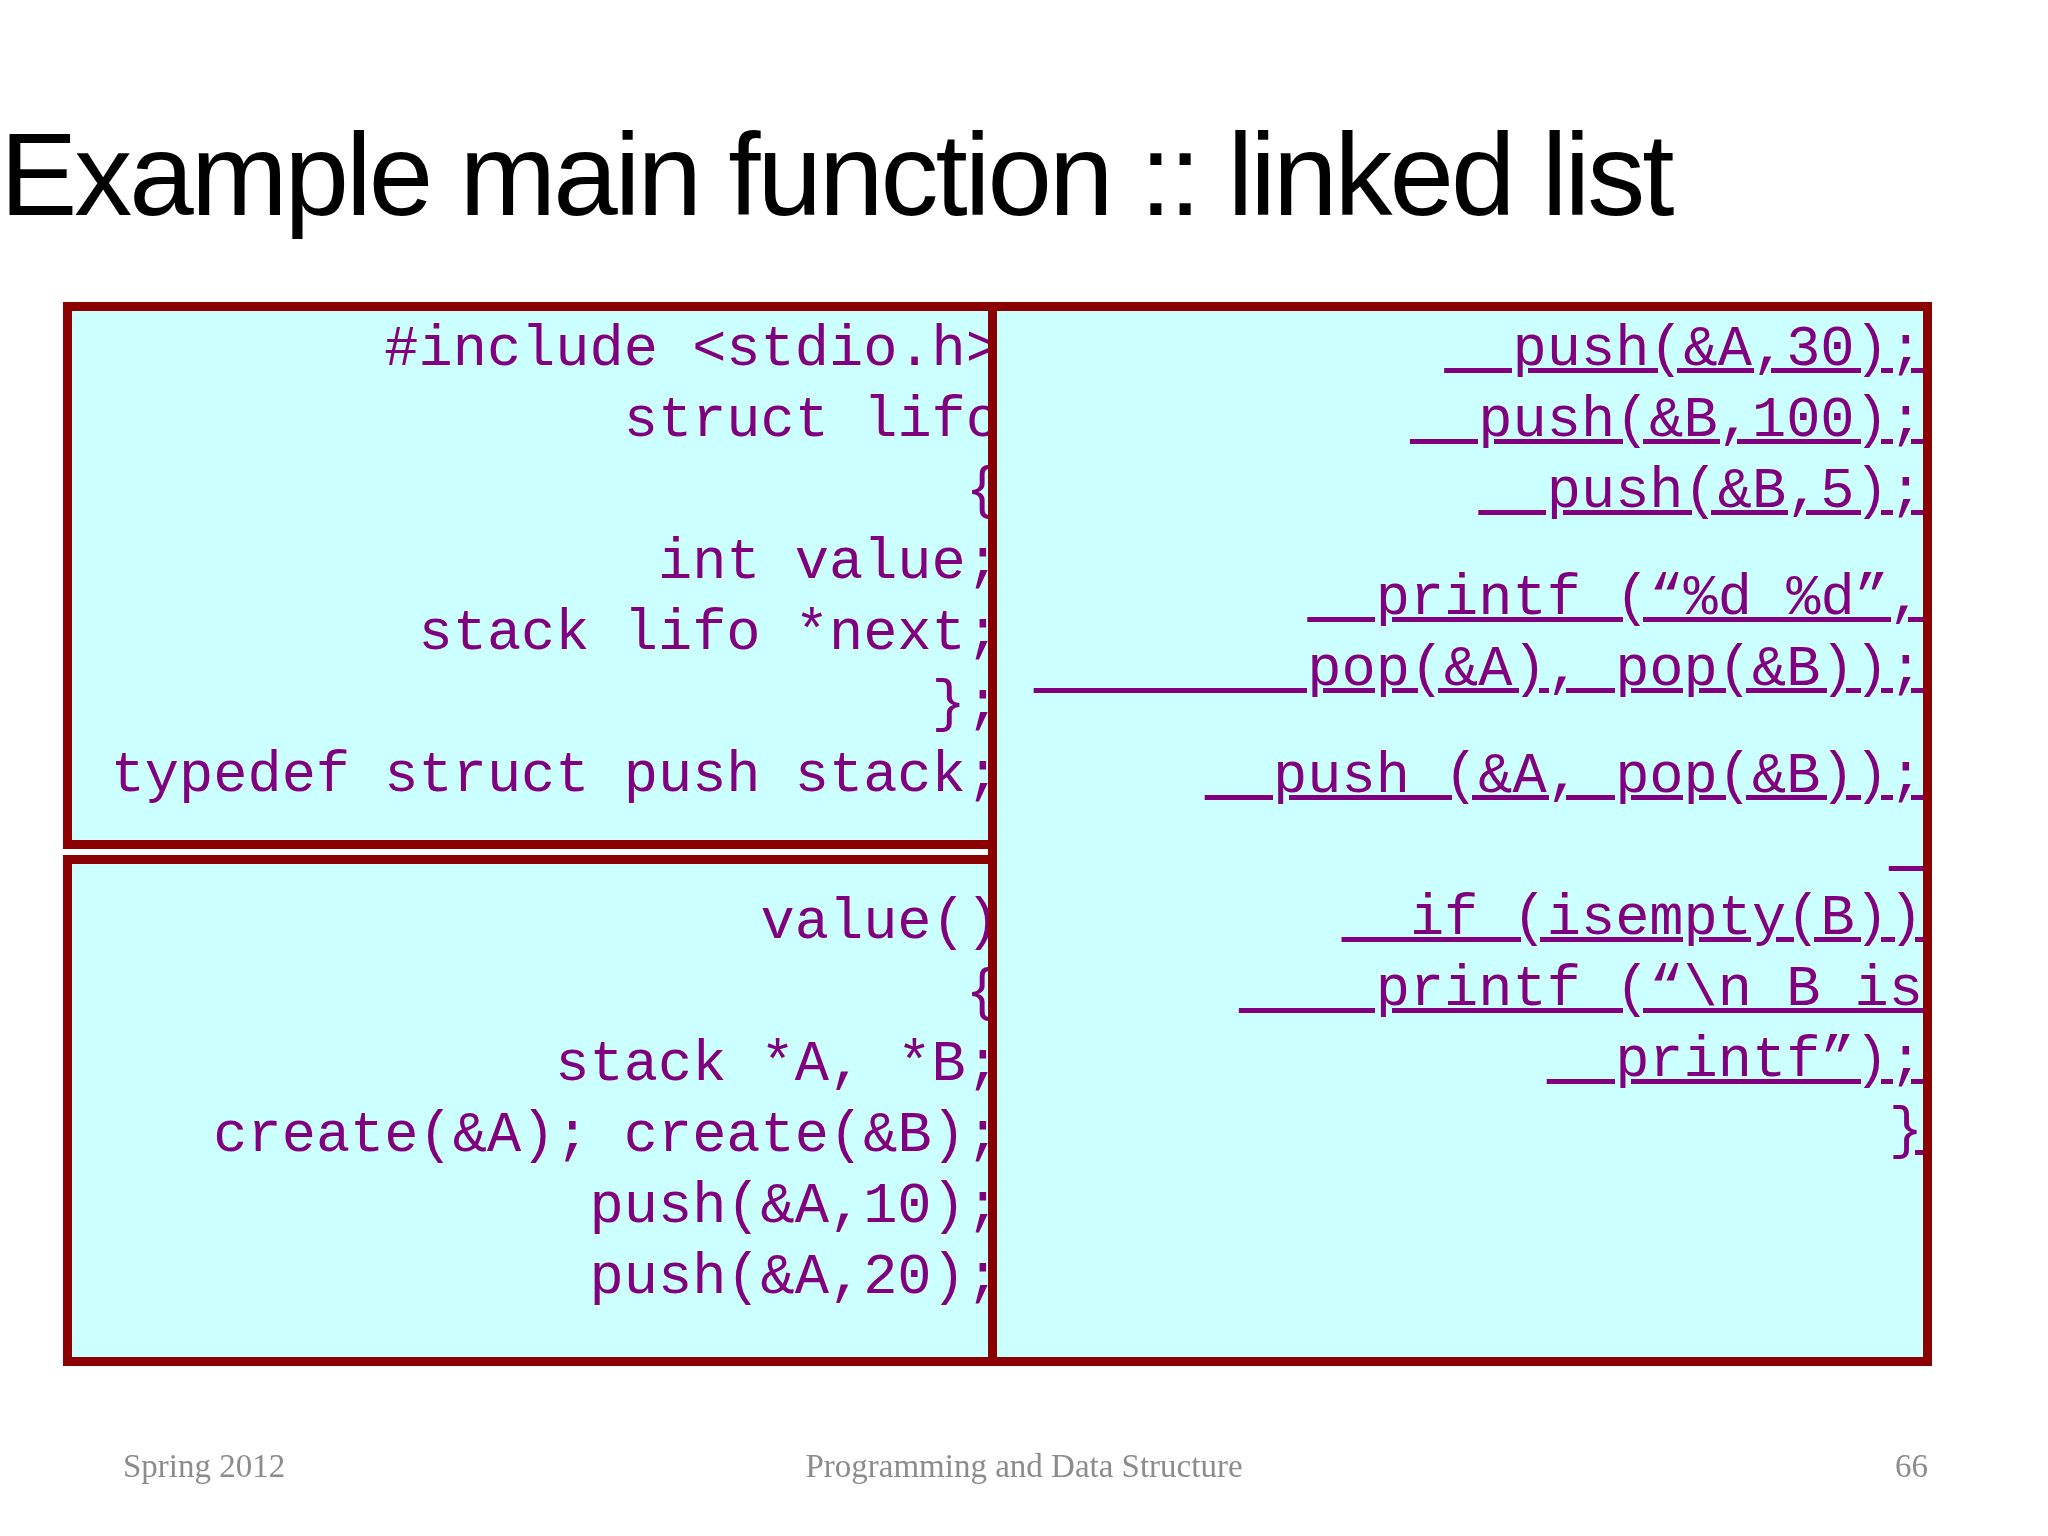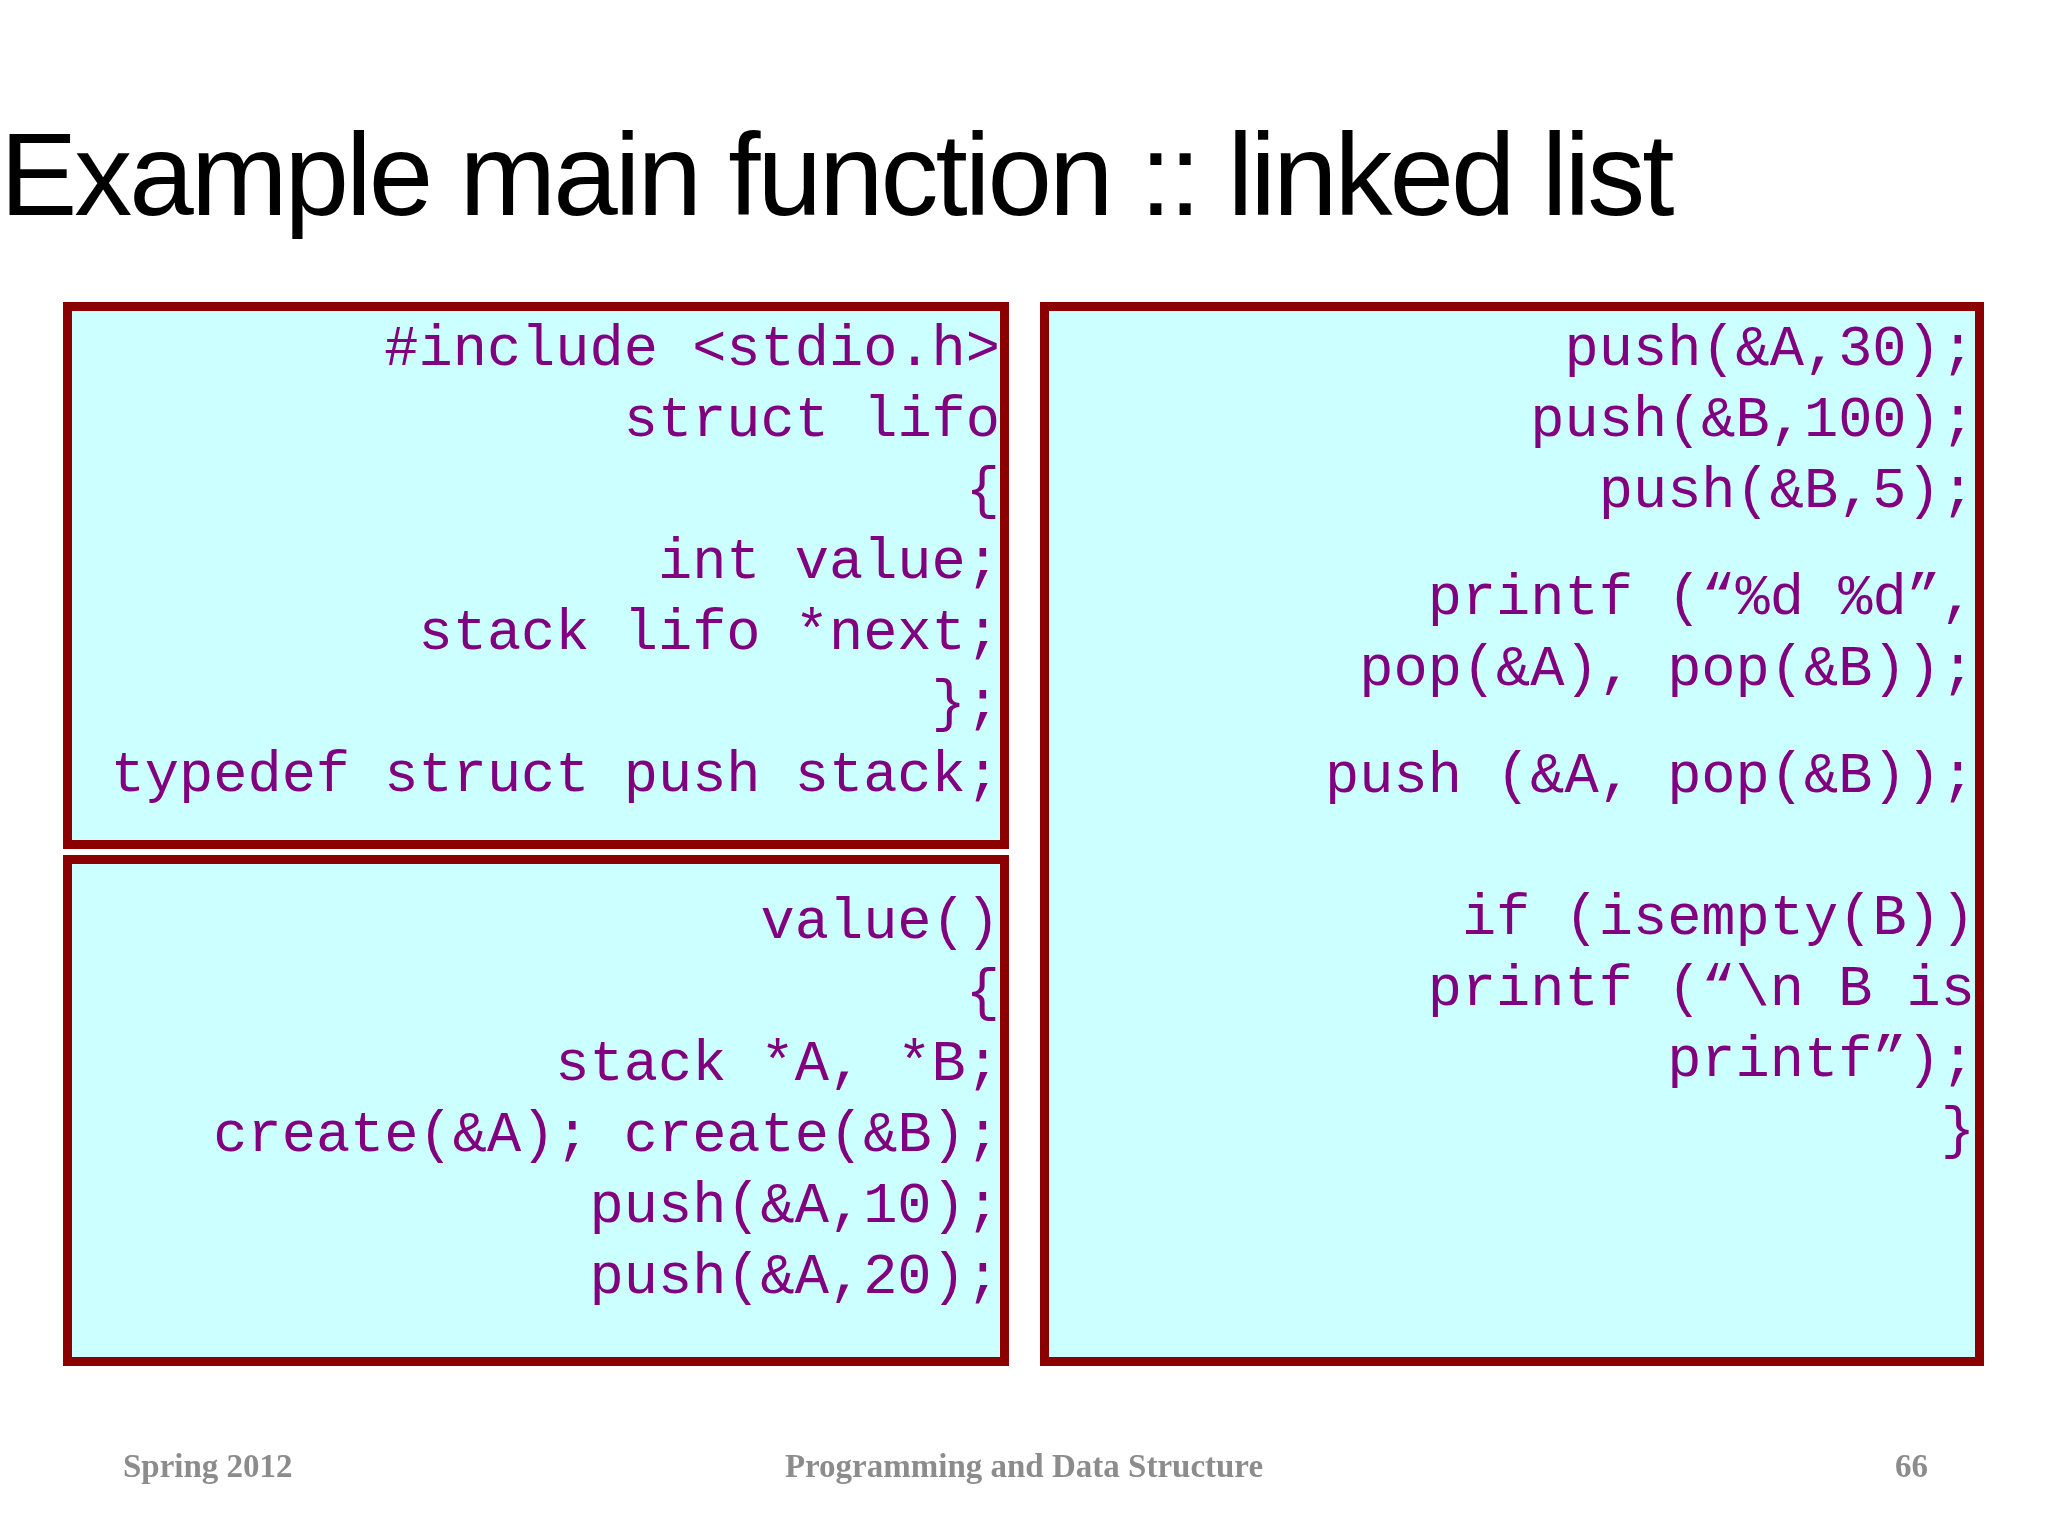--- a/index.html
+++ b/index.html
@@ -48,42 +48,43 @@
     height: 547px;
   }
   .box-main-begin {
     left: 63px;
     top: 855px;
     width: 946px;
     height: 511px;
     padding-top: 24px;
   }
   .box-main-rest {
-    left: 1040px;
+    left: 988px;
     top: 302px;
     width: 944px;
     height: 1064px;
+    text-decoration: underline;
   }
   .code-line {
     white-space: pre;
     height: 71px;
     line-height: 71px;
   }
   .code-line.blank {
     height: 36px;
     line-height: 36px;
   }
   .footer {
     position: absolute;
     left: 0;
     top: 1448px;
     width: 2048px;
     height: 52px;
     font-family: "Liberation Serif", serif;
-    font-weight: bold;
+    font-weight: normal;
     font-size: 33px;
     color: var(--footer-text, #8C8C8C);
   }
   .footer-left {
     position: absolute;
     left: 123px;
     top: 0;
   }
   .footer-center {
     position: absolute;

